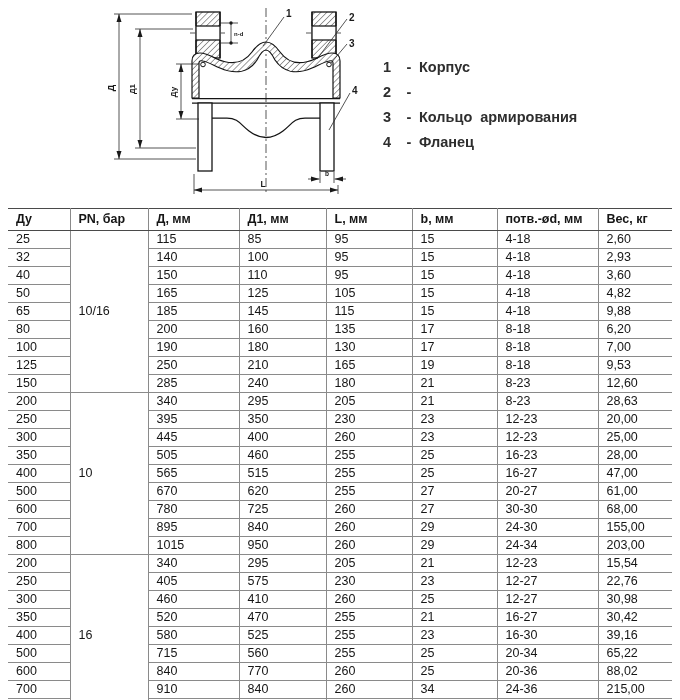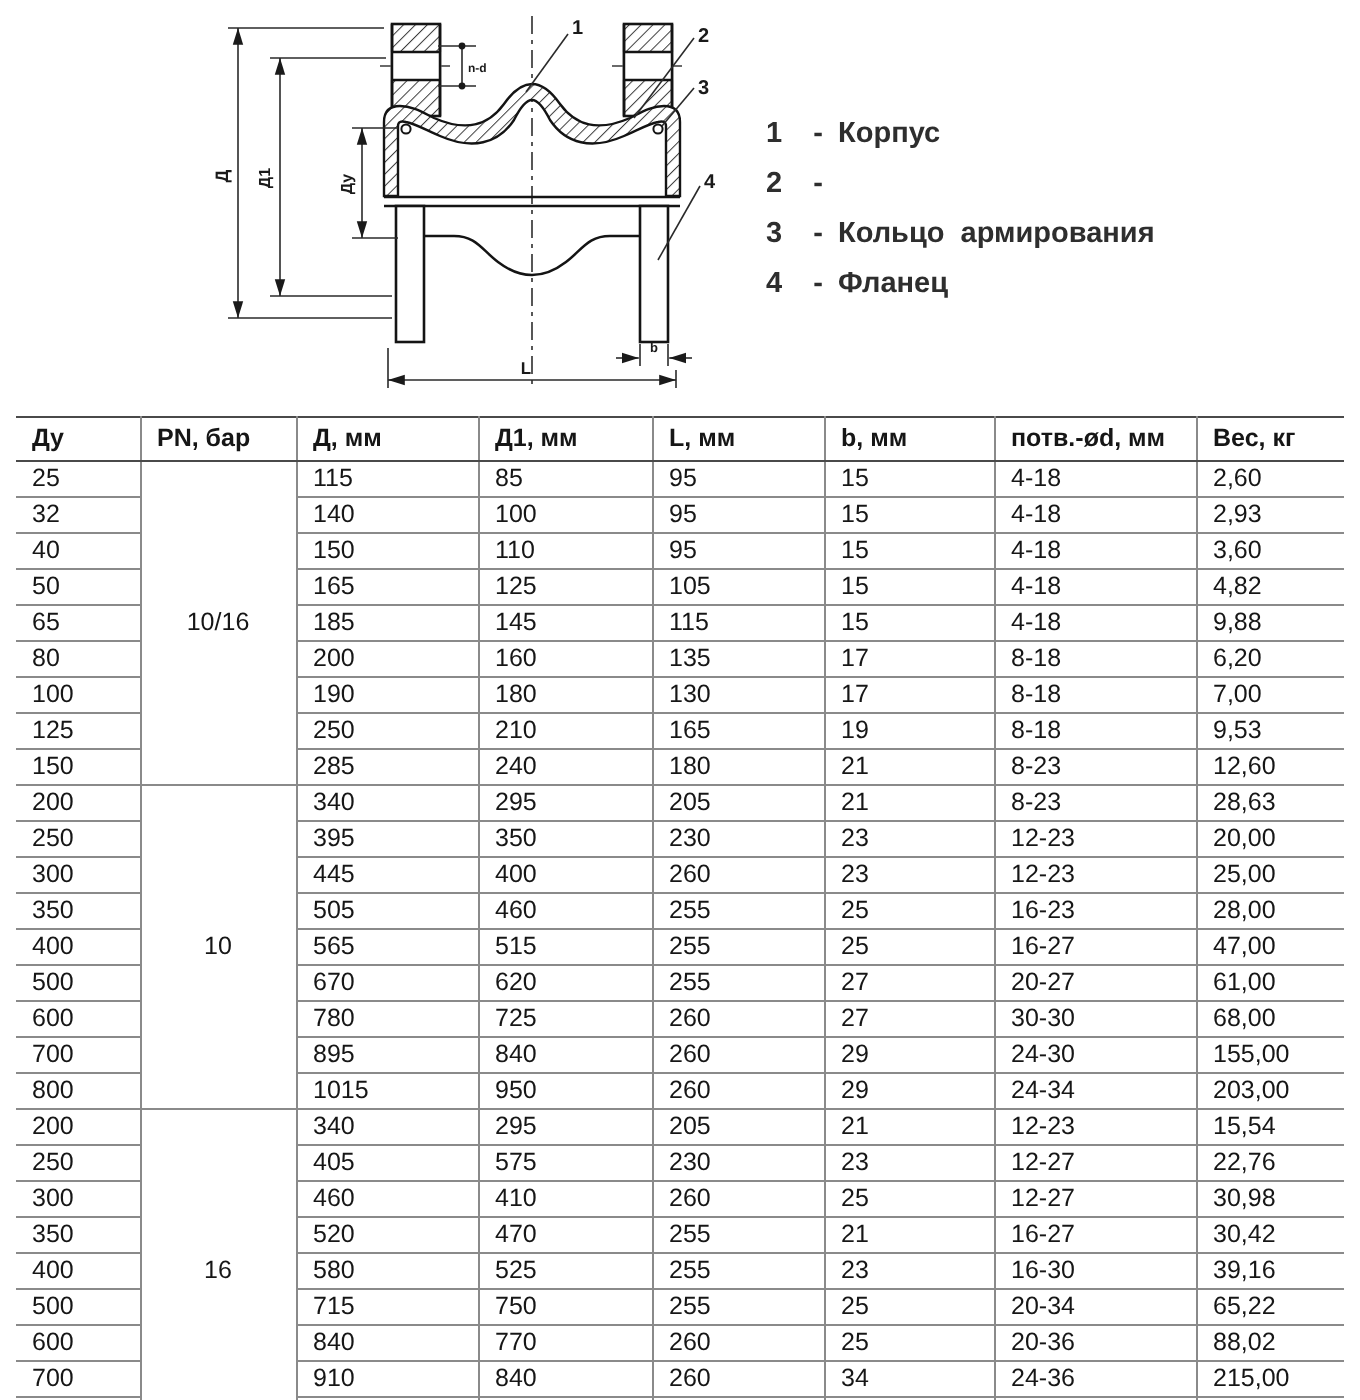--- a/index.html
+++ b/index.html
@@ -56,21 +56,21 @@
   table.dims td {
     padding: 1px 8px 2px 8px;
     height: 16.6px;
     border-bottom: 1px solid #8a8a8a;
     white-space: nowrap;
     overflow: hidden;
   }
   table.dims th:not(:last-child),
   table.dims td:not(:last-child) { border-right: 1px solid #8a8a8a; }
   table.dims td.pn-cell {
-    text-align: center;
+    text-align: left;
     vertical-align: middle;
     border-bottom: 1px solid #8a8a8a;
   }
   
   .thin  { stroke: #2a2a2a; stroke-width: 0.8; fill: none; }
   .med   { stroke: #141414; stroke-width: 1.25; fill: none; }
   .cline { stroke: #3a3a3a; stroke-width: 0.85; fill: none; }
   .dimtext { font-family: "Liberation Sans", sans-serif; font-weight: 700; fill: #1a1a1a; }
 </style>
 </head>
@@ -445,21 +445,21 @@
             <td>580</td>
             <td>525</td>
             <td>255</td>
             <td>23</td>
             <td>16-30</td>
             <td>39,16</td>
           </tr>
           <tr>
             <td>500</td>
             <td>715</td>
-            <td>750</td>
+            <td>560</td>
             <td>255</td>
             <td>25</td>
             <td>20-34</td>
             <td>65,22</td>
           </tr>
           <tr>
             <td>600</td>
             <td>840</td>
             <td>770</td>
             <td>260</td>

